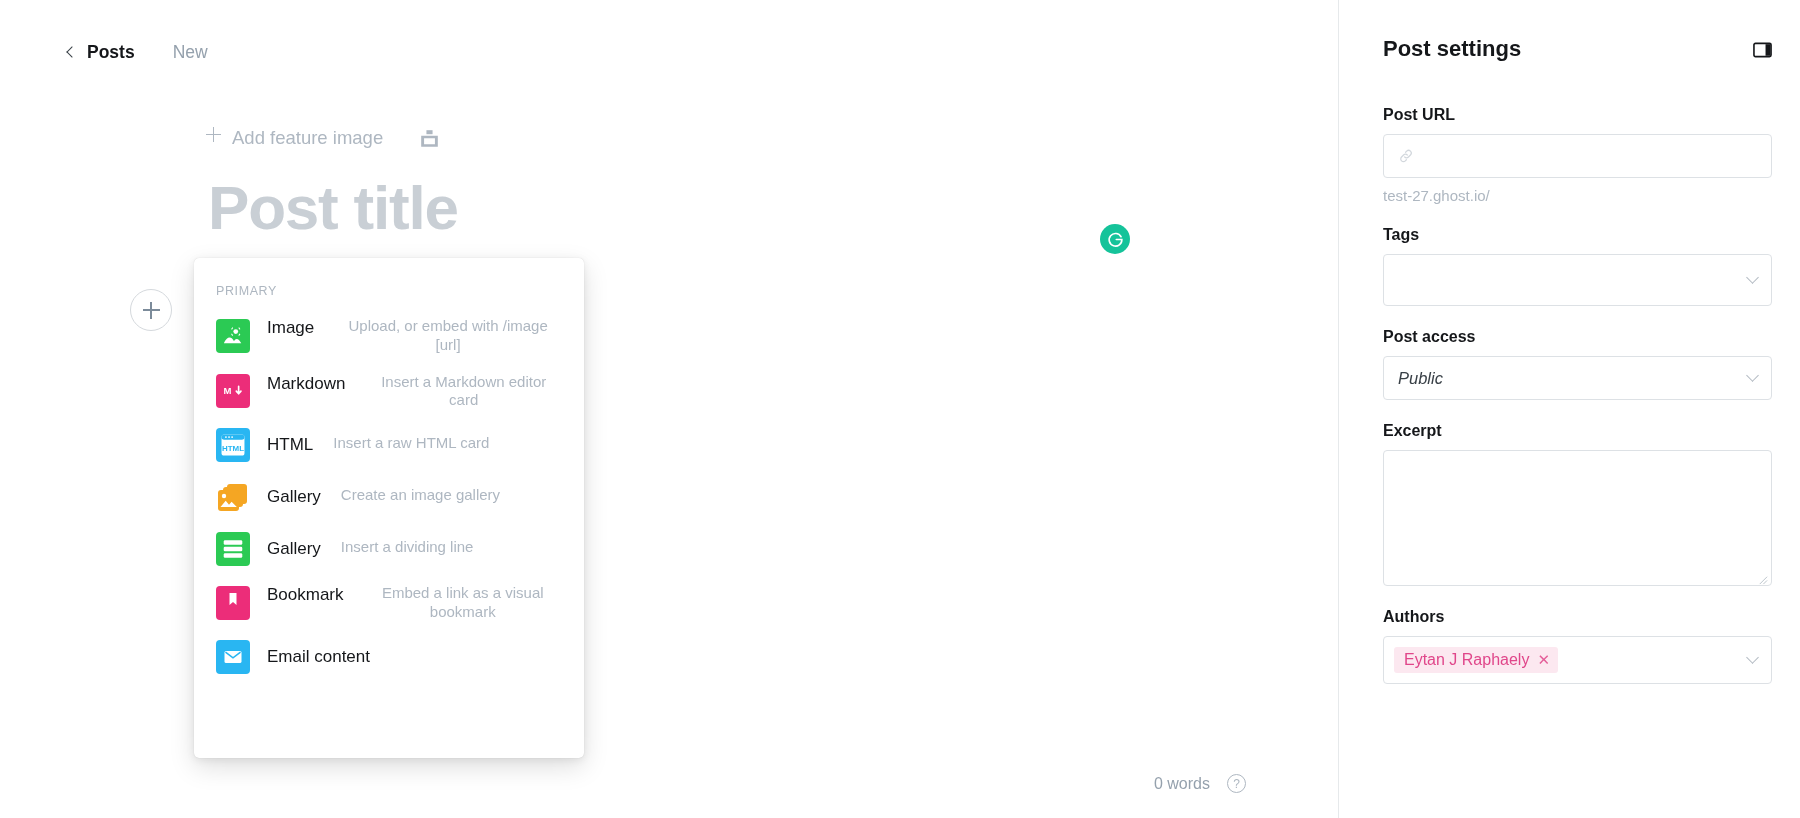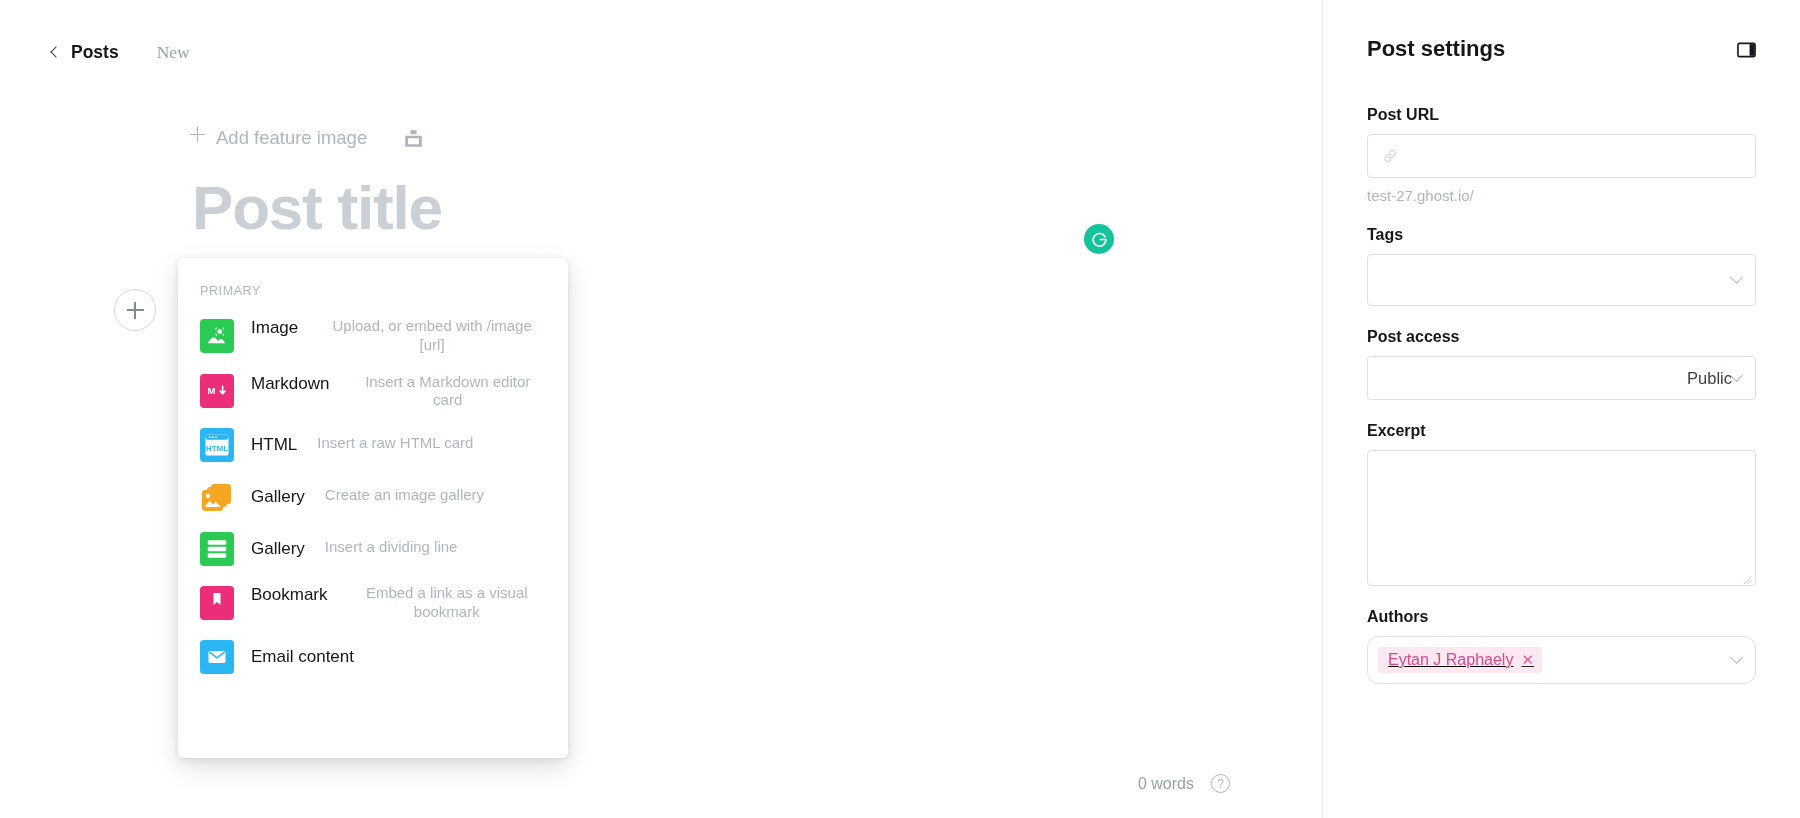--- a/index.html
+++ b/index.html
@@ -4,21 +4,21 @@
 <style>
   * { box-sizing: border-box; }
   html, body {
     margin: 0; padding: 0;
     width: 1800px; height: 818px;
     overflow: hidden;
     background: #ffffff;
     font-family: "Liberation Sans", sans-serif;
     -webkit-font-smoothing: antialiased;
   }
-  .app { position: relative; width: 1800px; height: 748px; display: flex; }
+  .app { position: relative; width: 1800px; height: 748px; display: flex; padding-left: 16px; }
 
   
   .editor {
     position: relative;
     width: 1322px;
     height: 818px;
     background: #ffffff;
     flex: 0 0 1322px;
   }
 
@@ -37,21 +37,21 @@
   }
   .chev-left {
     display: inline-block;
     width: 8px; height: 8px;
     border-left: 1.6px solid #394047;
     border-bottom: 1.6px solid #394047;
     transform: rotate(45deg);
     margin-right: 2px;
     position: relative; top: -1px;
   }
-  .crumb-new { color: #95a1ad; font-weight: 400; cursor: pointer; font-family: Liberation Serif, serif; }
+  .crumb-new { color: #95a1ad; font-weight: 400; cursor: pointer; }
 
   .feature-image-row {
     position: absolute;
     top: 127px;
     left: 190px;
     display: flex;
     align-items: center;
     gap: 36px;
   }
   .add-feature {
@@ -196,21 +196,21 @@
     cursor: text;
   }
   .field-hint { font-size: 15px; color: #aeb7c1; margin-top: 9px; }
   .url-ico { opacity: .55; display: flex; align-items: center; }
 
   .date-row { display: flex; gap: 12px; }
   .date-field { flex: 1 1 50%; justify-content: space-between; }
   .time-field { flex: 1 1 50%; justify-content: space-between; }
   .utc-suffix { color: #b7bfc7; font-size: 14px; }
 
-  .select-field { justify-content: flex-end; cursor: pointer; }
+  .select-field { justify-content: space-between; cursor: pointer; font-style: italic; }
   .chev-down {
     width: 9px; height: 9px;
     border-right: 1.6px solid #b2bac2;
     border-bottom: 1.6px solid #b2bac2;
     transform: rotate(45deg);
     position: relative; top: -3px;
   }
   .tags-field { height: 52px; }
 
   .excerpt-box {
@@ -221,25 +221,24 @@
     background: #fff;
     position: relative;
     cursor: text;
   }
   .resize-grip {
     position: absolute; right: 3px; bottom: 3px;
     width: 11px; height: 11px;
   }
   .authors-field {
     width: 100%; min-height: 48px;
-    border: 1px solid #dde1e5; border-radius: 12px;
+    border: 1px solid #dde1e5; border-radius: 4px;
     display: flex; align-items: center; justify-content: space-between;
     padding: 8px 14px 8px 10px;
     cursor: pointer;
-    text-decoration: underline;
   }
   .author-chip {
     background: #fce8f0;
     color: #e0468a;
     font-size: 16px;
     border-radius: 3px;
     padding: 4px 8px 4px 10px;
     display: inline-flex; align-items: center; gap: 8px;
     white-space: nowrap;
   }

